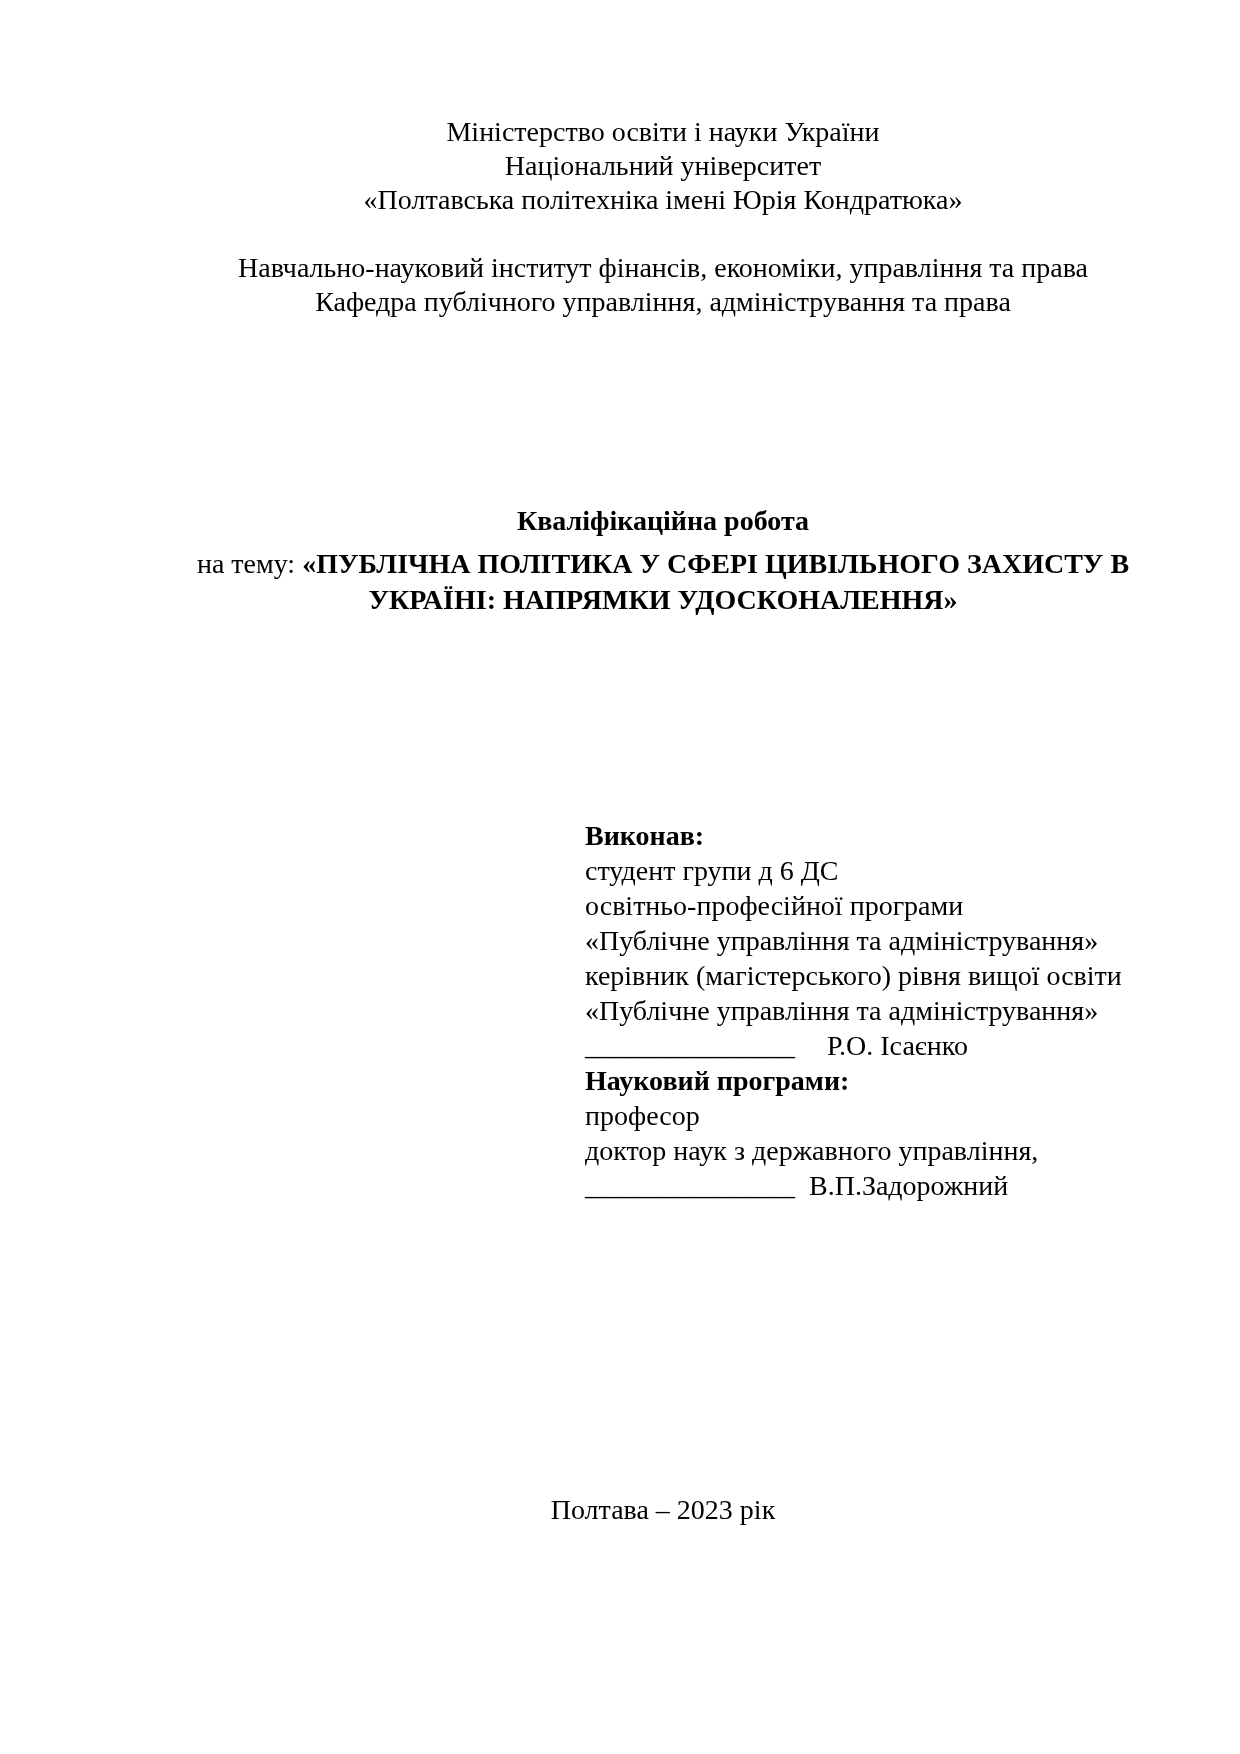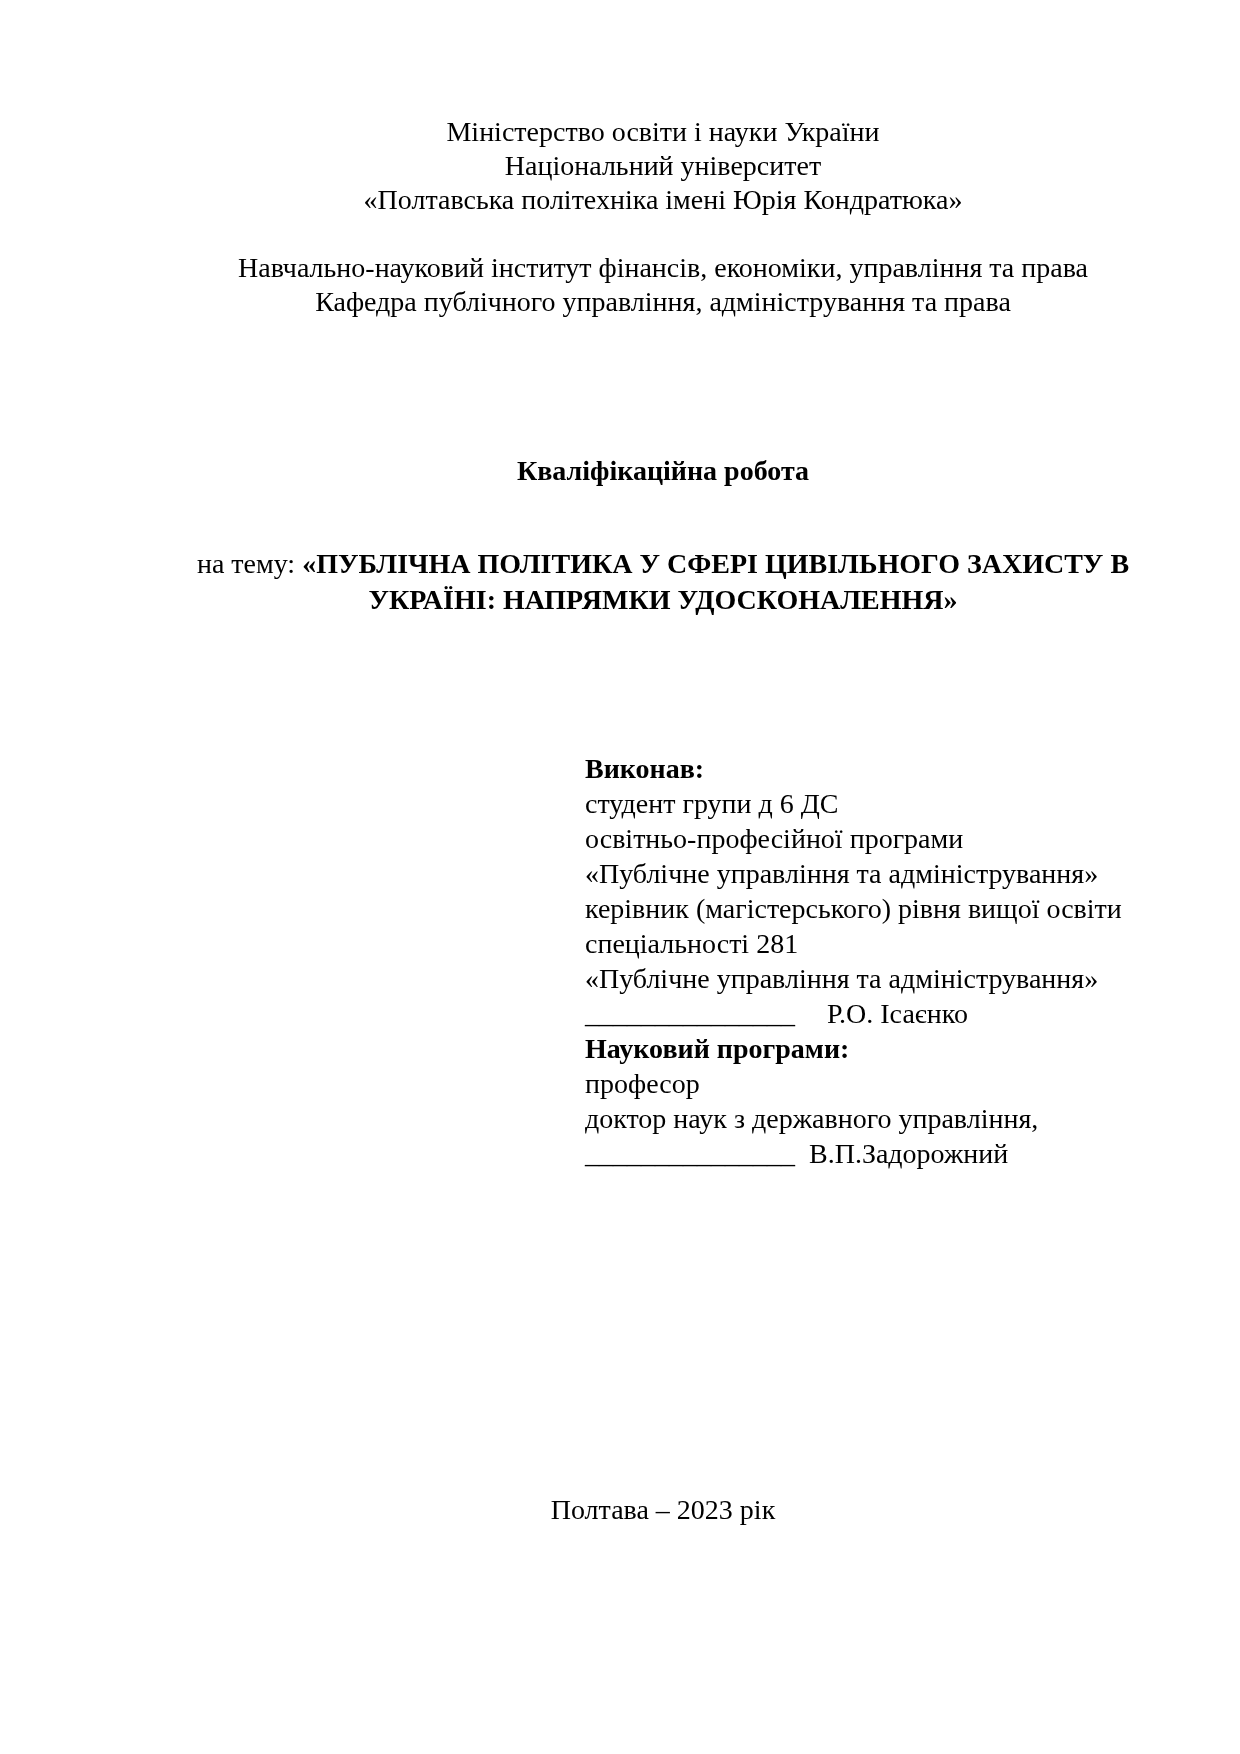--- a/index.html
+++ b/index.html
@@ -23,26 +23,26 @@
     width: 972px;
     font-size: 28px;
     line-height: 34px;
   }
   .centered { text-align: center; }
   .bold { font-weight: bold; }
   .nowrap { white-space: nowrap; }
 
   .header-top    { top: 115px; }
   .header-inst   { top: 251px; }
-  .work-type     { top: 454px; }
+  .work-type     { top: 504px; }
   .topic         { top: 546px; line-height: 36px; }
   .footer-line   { top: 1493px; }
 
   .executor-block {
-    top: 751px;
+    top: 818px;
     left: 585px;          
     width: 575px;
     line-height: 35px;
     text-align: left;
   }
   .executor-block .line { white-space: nowrap; }
 
   .sig-name-wide  { margin-left: 32px; }
   .sig-name-tight { margin-left: 14px; }
 </style>
@@ -72,21 +72,20 @@
     </div>
     <div class="nowrap bold">УКРАЇНІ: НАПРЯМКИ УДОСКОНАЛЕННЯ»</div>
   </div>
 
   <div class="block executor-block">
     <div class="line bold">Виконав:</div>
     <div class="line">студент групи д 6 ДС</div>
     <div class="line">освітньо-професійної програми</div>
     <div class="line">«Публічне управління та адміністрування»</div>
     <div class="line">керівник (магістерського) рівня вищої освіти</div>
-    <div class="line">спеціальності 281</div>
     <div class="line">«Публічне управління та адміністрування»</div>
     <div class="line">
       <span>_______________</span><span class="sig-name-wide">Р.О. Ісаєнко</span>
     </div>
     <div class="line bold">Науковий програми:</div>
     <div class="line">професор</div>
     <div class="line">доктор наук з державного управління,</div>
     <div class="line">
       <span>_______________</span><span class="sig-name-tight">В.П.Задорожний</span>
     </div>

